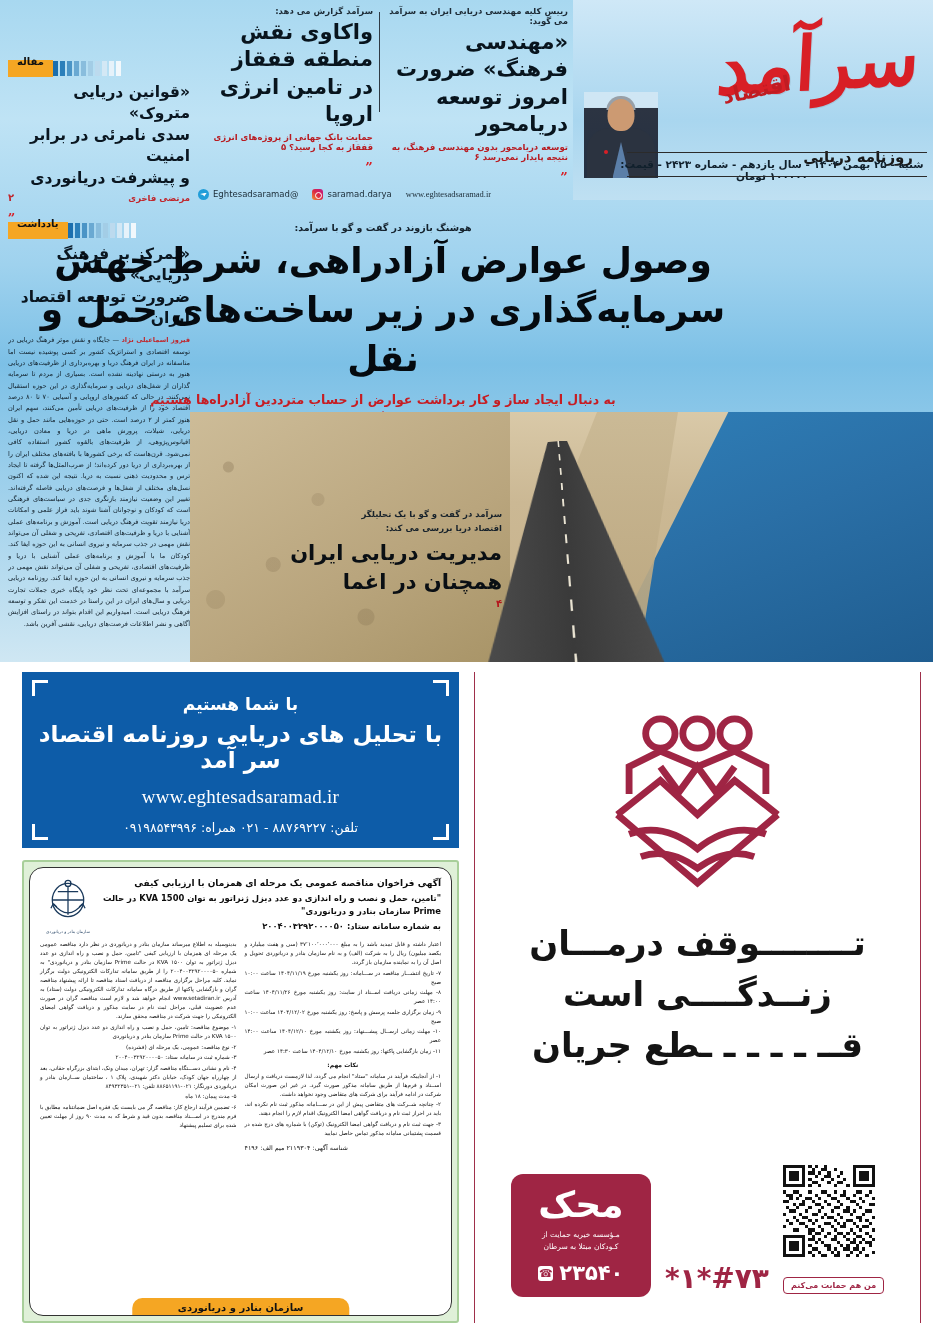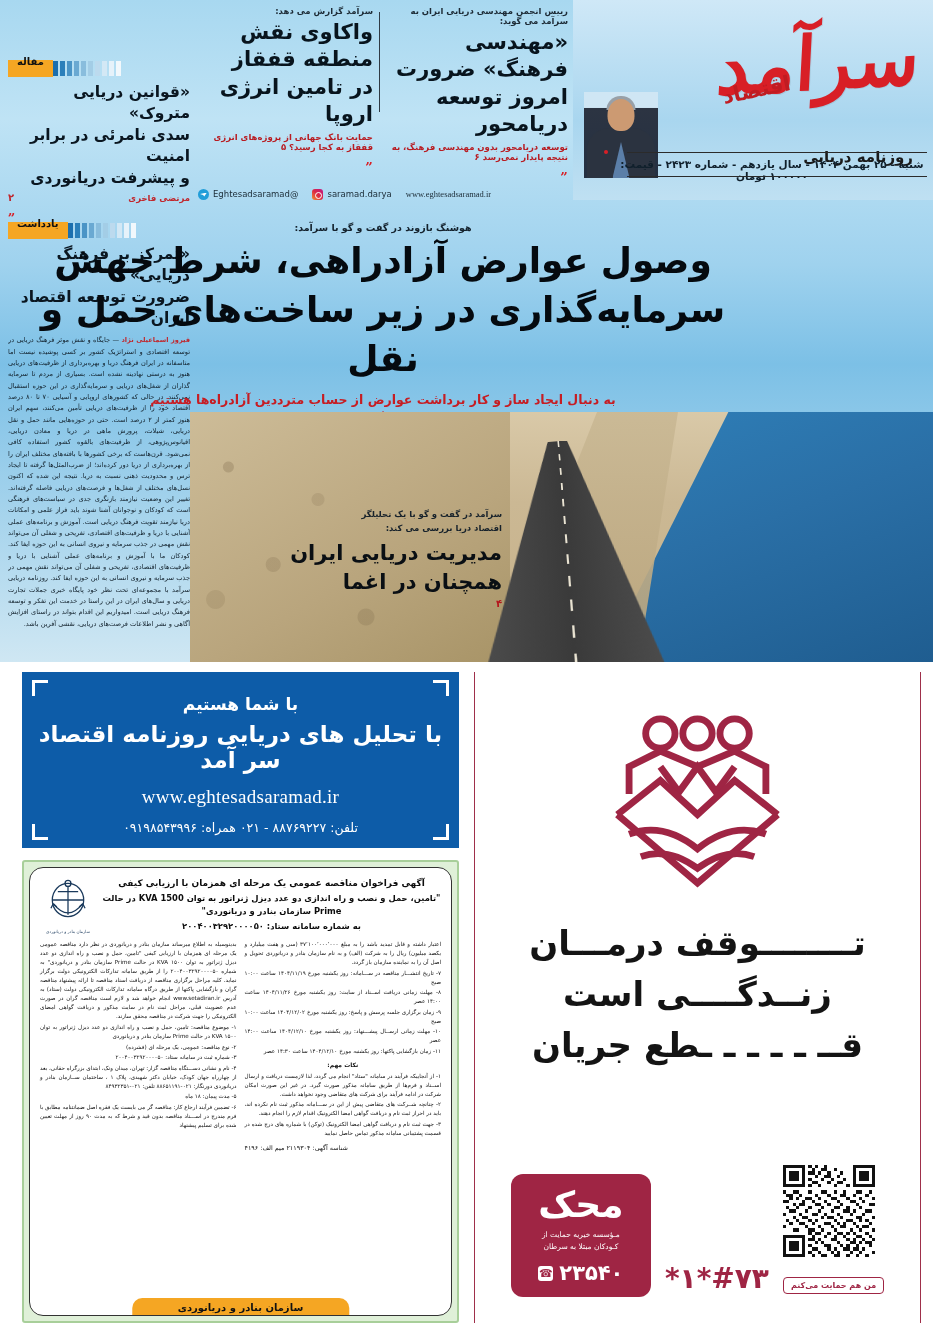--- a/index.html
+++ b/index.html
@@ -213,21 +213,21 @@
     background: #dff0d8; border: 2px solid #a8cf9a; border-radius: 3px; padding: 5px;
   }
   .tender-inner {
     background: #fff; border: 1px solid #333; border-radius: 14px; width: 100%; height: 100%;
     padding: 8px 10px 0 10px; position: relative; overflow:hidden;
   }
   .tender-head { display:flex; flex-direction: row-reverse; gap: 6px; align-items: flex-start; }
   .pmo-logo { width: 56px; height: 58px; flex: none; position: relative; }
   .pmo-logo svg { width: 56px; height: 48px; }
   .pmo-cap { font-size: 4.2px; text-align:center; color:#1b3a5c; margin-top:1px; }
-  .tender-title { flex:1; text-align:center; padding-top:2px; }
+  .tender-title { flex:1; padding-top:2px; }
   .tender-title .t1 { font-size: 9px; font-weight:bold; color:#0d0d0d; }
   .tender-title .t2 { font-size: 8.4px; font-weight:bold; color:#0d0d0d; margin-top:4px; line-height:1.5; }
   .tender-title .t3 { font-size: 8.4px; font-weight:bold; color:#0d0d0d; margin-top:4px; }
 
   .tender-cols { display:flex; flex-direction: row-reverse; gap: 8px; margin-top: 6px; direction: rtl; }
   .tcol { flex: 1; font-size: 5.6px; line-height: 1.62; color:#101010; text-align: justify; }
   .tcol .item { margin-bottom: 1.5px; }
   .tcol .sec-title { font-weight:bold; text-align:center; margin: 4px 0 2px 0; font-size:6px; }
   .tcol .ad-id { font-weight:normal; text-align:left; margin-top: 5px; font-size: 6.4px; }
 
@@ -286,21 +286,21 @@
         <div class="logo-script">سرآمد</div>
         <div class="logo-sub-eghtesad">اقتصاد</div>
         <div class="logo-kicker">روزنامه دریایی</div>
       </div>
       <div class="logo-rule"></div>
       <div class="issue-line">شنبه - ۲۵ بهمن ۱۴۰۴ - سال یازدهم - شماره ۲۴۲۳ - قیمت: ۱۰۰۰۰۰ تومان</div>
       <div class="issue-rule2"></div>
     </div>
 
     <div class="top-col" id="col-a" style="right:365px;width:185px;">
-      <div class="overline">رییس انجمن مهندسی دریایی ایران به سرآمد می گوید:</div>
+      <div class="overline">رییس کلیه مهندسی دریایی ایران به سرآمد می گوید:</div>
       <h2>
         <span>«مهندسی فرهنگ» ضرورت</span><br>
         <span>امروز توسعه دریامحور</span>
       </h2>
       <div class="dek">توسعه دریامحور بدون مهندسی فرهنگ، به نتیجه پایدار نمی‌رسد ۶</div>
       <div class="quote-mark">„</div>
     </div>
 
     <div class="col-divider"></div>
 

